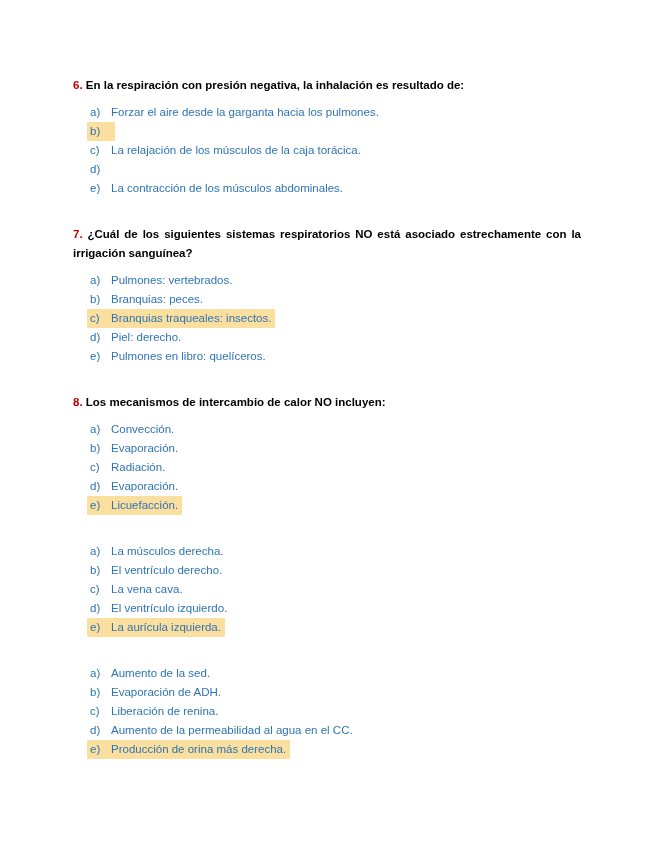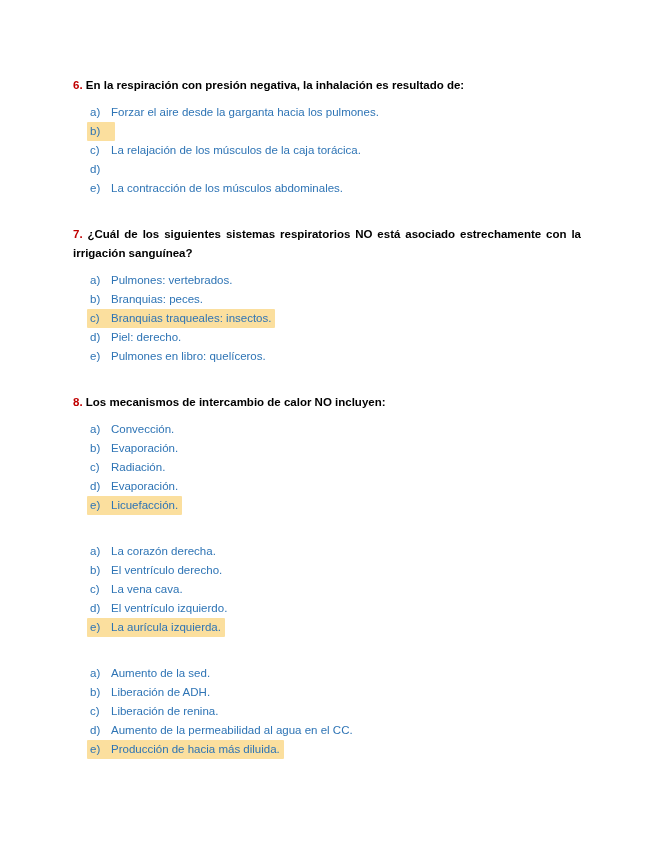--- a/index.html
+++ b/index.html
@@ -136,21 +136,21 @@
             <span class="opt-letter">e)</span>
             <span class="opt-text">Licuefacción.</span>
           </span></div>
     </div>
   </section>
 
   <section class="question">
     <div class="options">
       <div class="option"><span class="opt-wrap">
             <span class="opt-letter">a)</span>
-            <span class="opt-text">La corazón derecha.</span>
+            <span class="opt-text">La músculos derecha.</span>
           </span></div>
       <div class="option"><span class="opt-wrap">
             <span class="opt-letter">b)</span>
             <span class="opt-text">El ventrículo derecho.</span>
           </span></div>
       <div class="option"><span class="opt-wrap">
             <span class="opt-letter">c)</span>
             <span class="opt-text">La vena cava.</span>
           </span></div>
       <div class="option"><span class="opt-wrap">
@@ -165,30 +165,30 @@
   </section>
 
   <section class="question">
     <div class="options">
       <div class="option"><span class="opt-wrap">
             <span class="opt-letter">a)</span>
             <span class="opt-text">Aumento de la sed.</span>
           </span></div>
       <div class="option"><span class="opt-wrap">
             <span class="opt-letter">b)</span>
-            <span class="opt-text">Liberación de ADH.</span>
+            <span class="opt-text">Evaporación de ADH.</span>
           </span></div>
       <div class="option"><span class="opt-wrap">
             <span class="opt-letter">c)</span>
             <span class="opt-text">Liberación de renina.</span>
           </span></div>
       <div class="option"><span class="opt-wrap">
             <span class="opt-letter">d)</span>
             <span class="opt-text">Aumento de la permeabilidad al agua en el CC.</span>
           </span></div>
       <div class="option"><span class="opt-wrap hl">
             <span class="opt-letter">e)</span>
-            <span class="opt-text">Producción de hacia más diluida.</span>
+            <span class="opt-text">Producción de orina más derecha.</span>
           </span></div>
     </div>
   </section>
 
 </div>
 
 </body></html>

